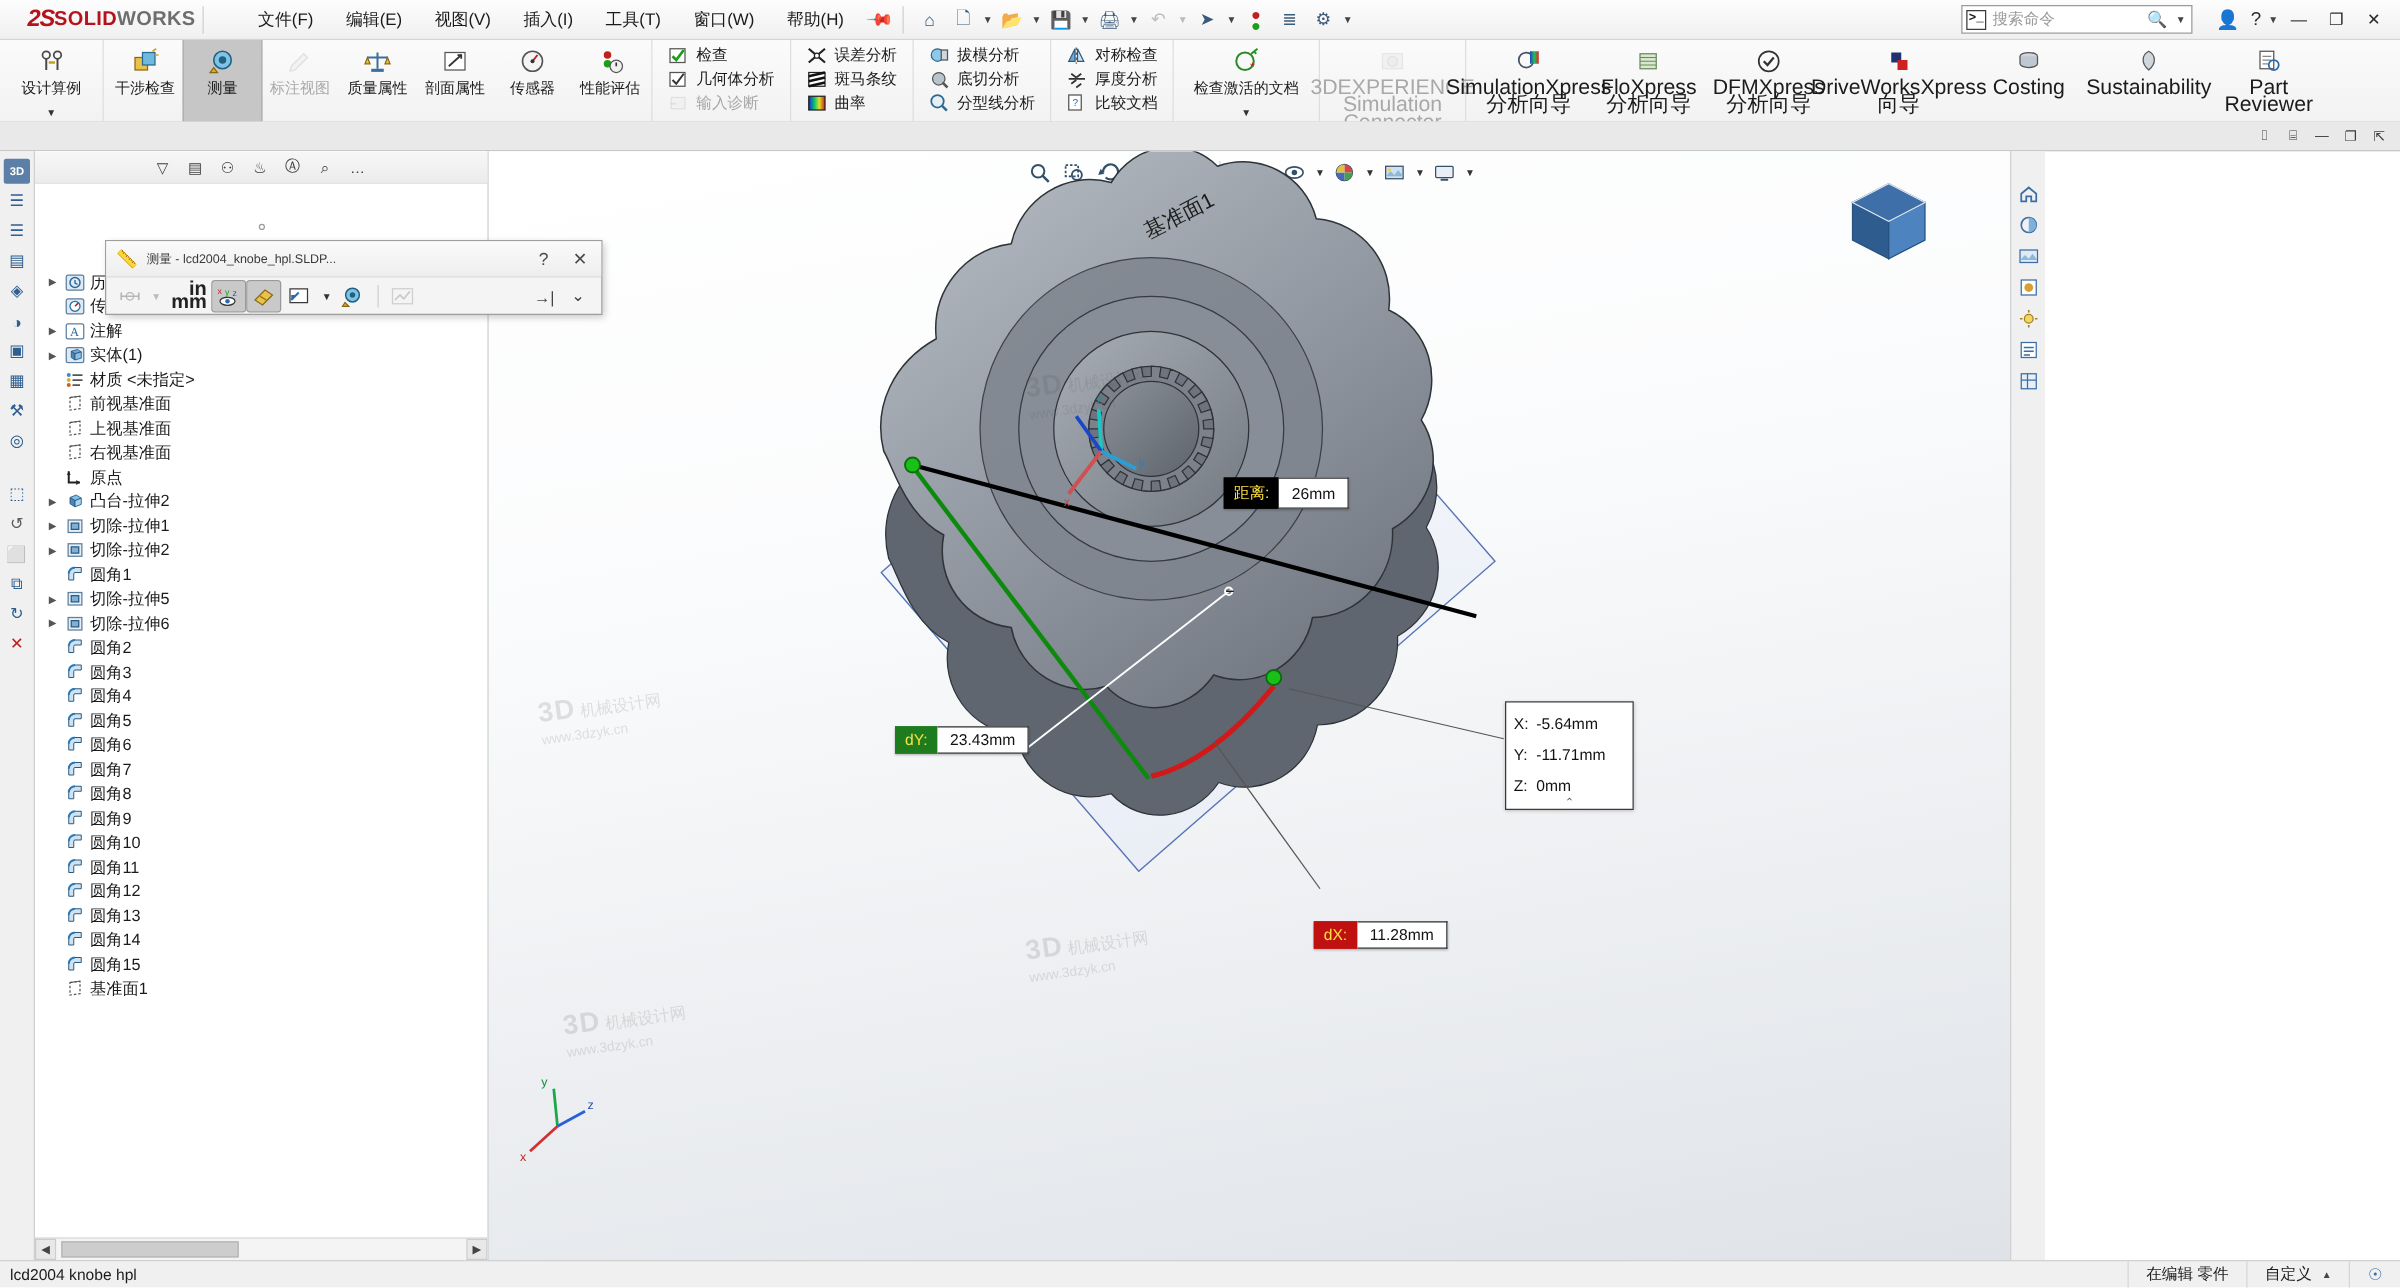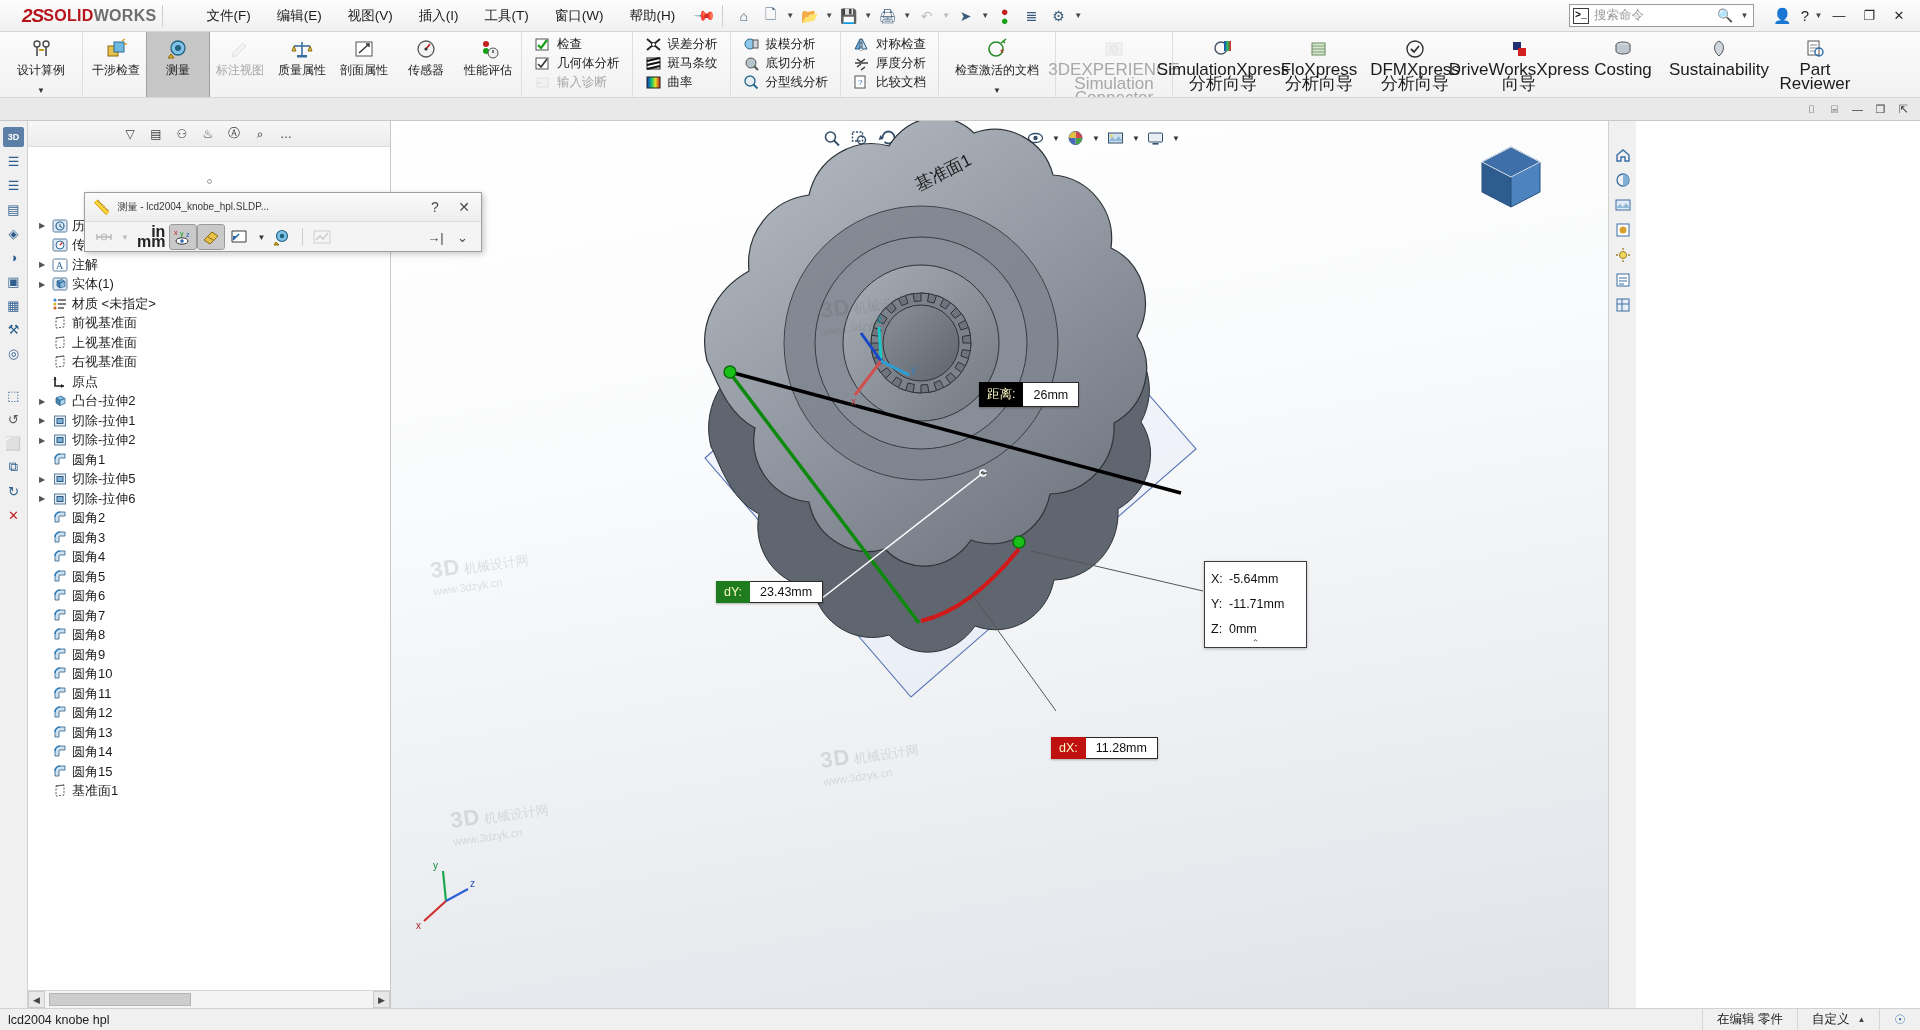--- a/index.html
+++ b/index.html
@@ -174,21 +174,21 @@
     position:absolute; right:0; top:121px; width:28px; bottom:22px;
     background:#f0f0f0; border-left:1px solid #d0d0d0;
     display:flex; flex-direction:column; align-items:center; padding-top:24px; gap:5px;
   }
   .rr-ico { width:21px; height:20px; display:flex; align-items:center; justify-content:center;
             font-size:13px; color:#2f5f8f; }
 
   
   .callout { position:absolute; display:flex; align-items:stretch; font-size:12.5px;
              box-shadow:0 1px 2px rgba(0,0,0,.28); }
-  .callout .k { padding:3px 7px; color:#fef9c3; display:flex; align-items:center; white-space:nowrap;}
+  .callout .k { padding:3px 7px; color:#fde047; display:flex; align-items:center; white-space:nowrap;}
   .callout .v { padding:1px 10px; background:#fff; color:#111; display:flex; align-items:center;
                 white-space:nowrap; border:1px solid #2b2b2b; border-left:none;}
   .k.black { background:#000; border:1px solid #000; }
   .k.green { background:#1e7c1e; border:1px solid #1e7c1e;}
   .k.red   { background:#c01111; border:1px solid #c01111;}
 
   .xyzbox {
     position:absolute; background:#fff; border:1px solid #3b3b3b; padding:4px 8px 6px 6px;
     box-shadow:0 1px 3px rgba(0,0,0,.25); font-size:12.5px; color:#111;
   }

